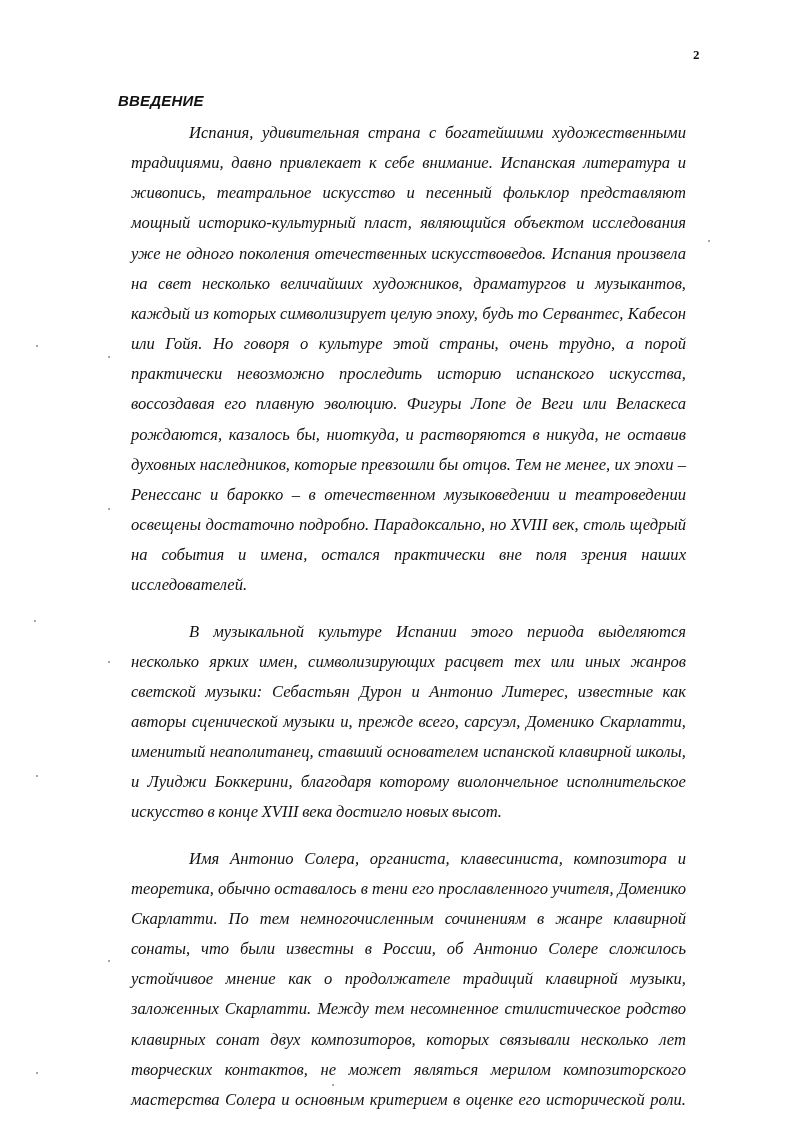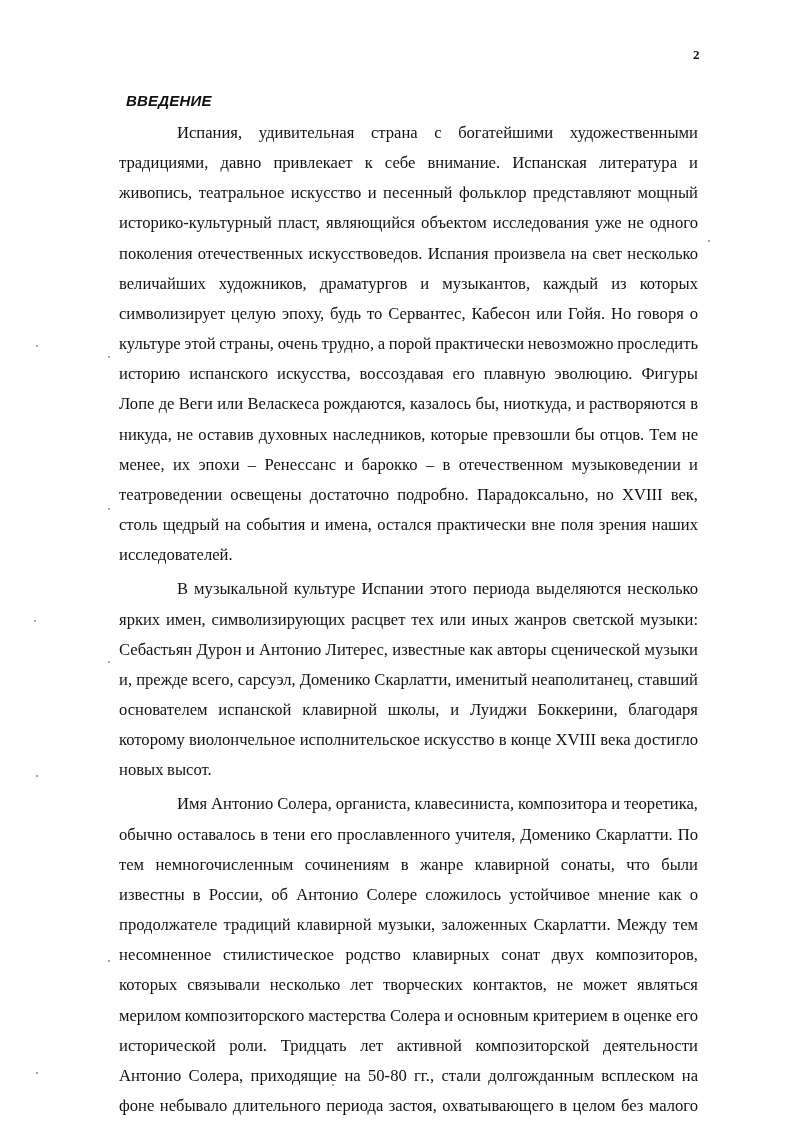--- a/index.html
+++ b/index.html
@@ -18,43 +18,44 @@
       position: absolute;
       left: 693px;
       top: 47px;
       font-family: "Liberation Serif", serif;
       font-weight: bold;
       font-size: 13px;
       line-height: 16px;
     }
     .heading {
       position: absolute;
-      left: 126px;
+      left: 118px;
       top: 92px;
       font-family: "Liberation Sans", sans-serif;
       font-weight: bold;
       font-style: italic;
       font-size: 15px;
       line-height: 18px;
       letter-spacing: 0.2px;
     }
     .body-text {
       position: absolute;
       left: 115px;
       top: 118px;
       width: 587px;
       font-family: "Liberation Serif", serif;
       font-size: 16.6px;
       line-height: 30.15px;
     }
     .para {
-      margin: 4px;
+      margin: 16px;
       text-align: justify;
       text-indent: 58px;
       word-spacing: -0.5px;
+      font-style: italic;
     }
     .para:first-child { margin-top: 0; }
     .scan-mark {
       position: absolute;
       width: 2px;
       height: 2px;
       background: #555;
       border-radius: 1px;
       opacity: 0.7;
     }

